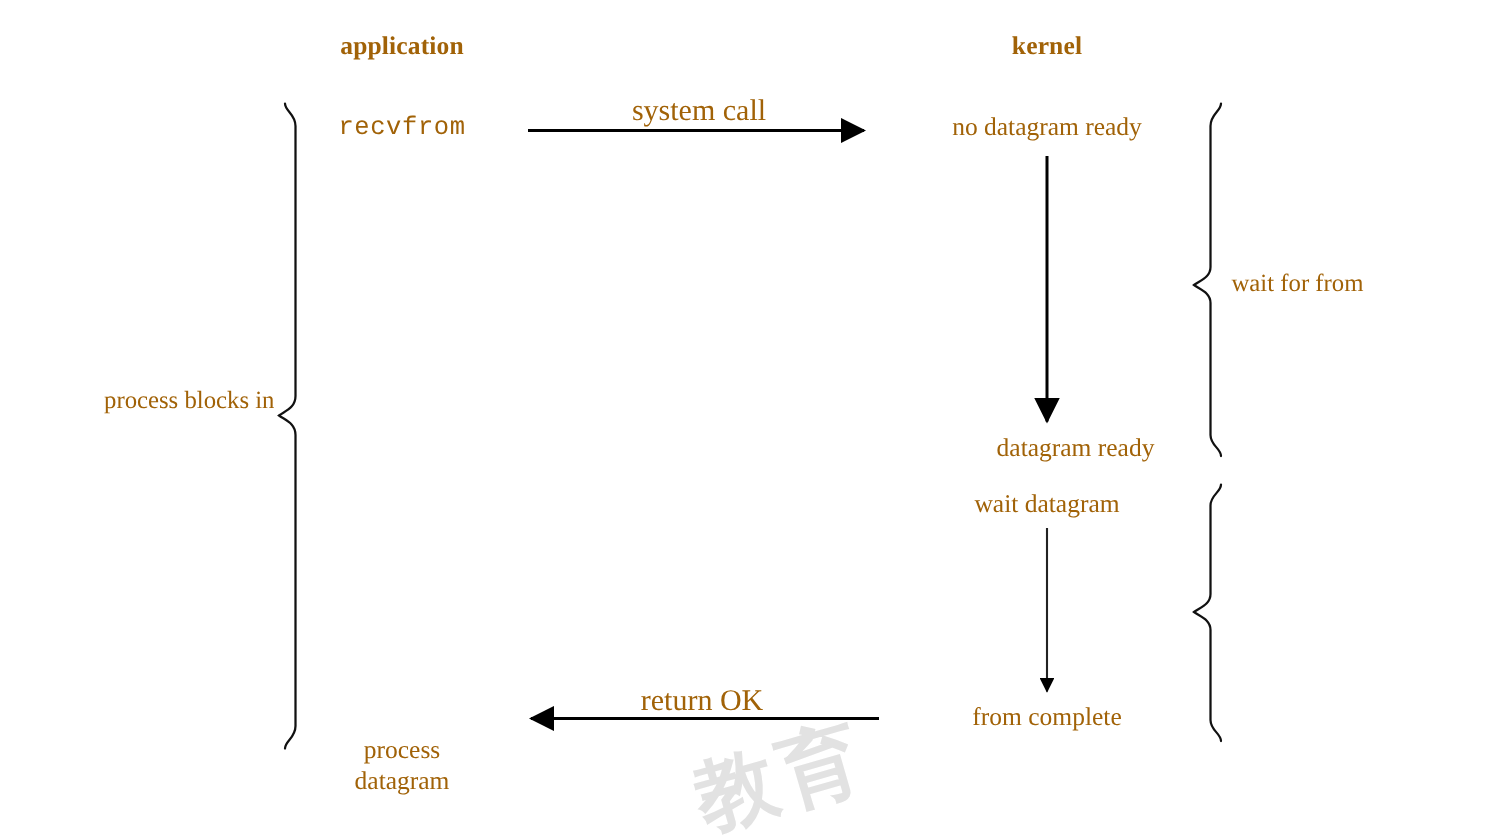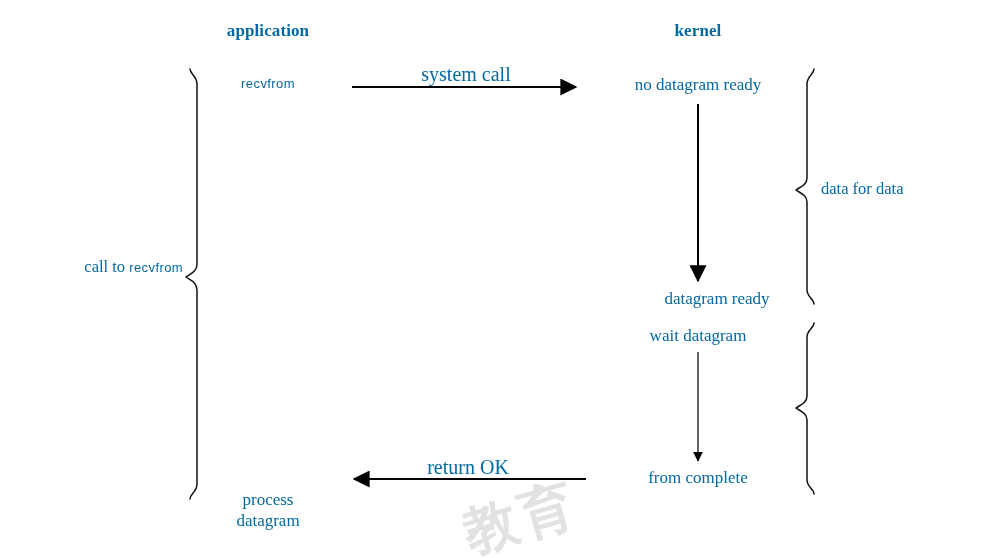--- a/index.html
+++ b/index.html
@@ -14,43 +14,43 @@
     background: #ffffff;
     overflow: hidden;
     font-family: "Liberation Serif", "DejaVu Serif", serif;
     color: #1a1a26;
   }
 
   .lbl {
     position: absolute;
     white-space: nowrap;
     line-height: 1.22;
-    color: #0369a1;
+    color: #a16207;
     font-family: "Liberation Serif", "DejaVu Serif", serif;
   }
   .center { transform: translateX(-50%); text-align: center; }
   .right-anchor { transform: translateX(-100%); text-align: right; }
 
   .hdr {
     font-weight: bold;
     font-size: 17px;
     letter-spacing: .1px;
   }
   .node {
     font-size: 17px;
   }
   .edge-label {
     font-size: 20px;
   }
   .brace-label {
     font-size: 16.5px;
   }
   .mono {
-    font-family: Liberation Sans, sans-serif;
-    font-size: 13px;
+    font-family: Liberation Mono, monospace;
+    font-size: 17px;
     letter-spacing: .4px;
   }
 
   .svg-layer {
     position: absolute;
     left: 0;
     top: 0;
     width: 1008px;
     height: 558px;
     pointer-events: none;
@@ -155,21 +155,19 @@
 
   <div class="lbl node center" style="left:698px; top:326px;">wait datagram</div>
 
   <div class="lbl node center" style="left:698px; top:468px;">from complete</div>
 
   <div class="lbl edge-label center" style="left:466px; top:62px;">system call</div>
 
   <div class="lbl edge-label center" style="left:468px; top:455px;text-align:right;">return OK</div>
 
   <div class="lbl brace-label right-anchor" style="left:183px; top:257px;">
-    <div>
-      <span>call to </span><span class="mono">recvfrom</span>
-    </div>
+    <div>process blocks in</div>
   </div>
 
-  <div class="lbl brace-label" style="left:821px; top:179px;">data for data</div>
+  <div class="lbl brace-label" style="left:821px; top:179px;">wait for from</div>
 
 
 </div>
 
 </body></html>

